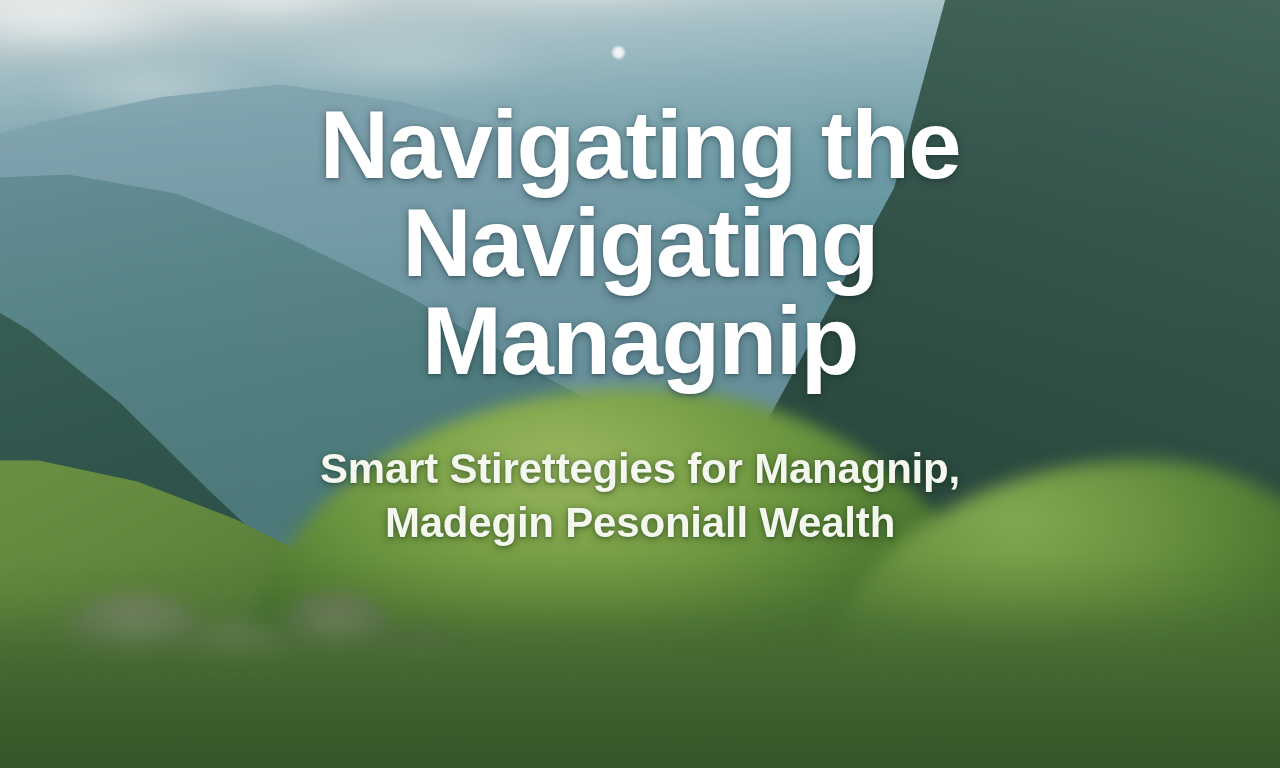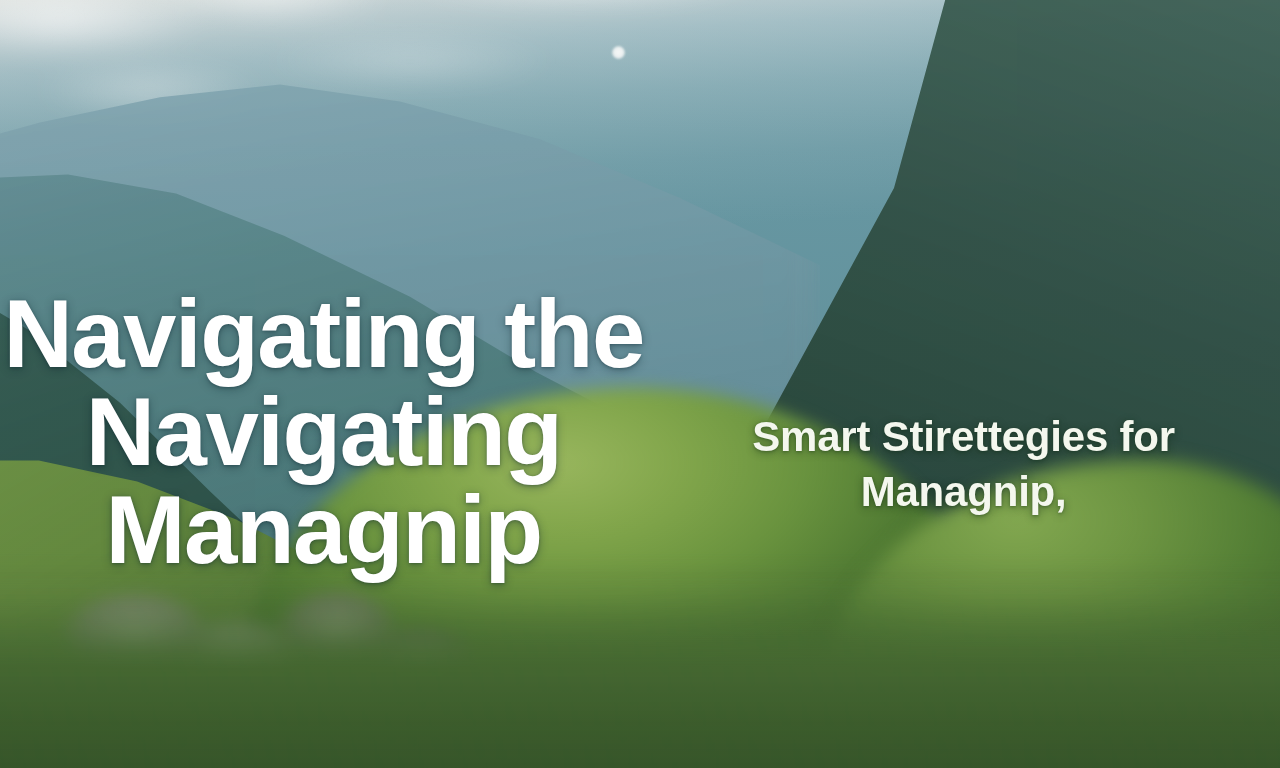--- a/index.html
+++ b/index.html
@@ -260,21 +260,21 @@
         rgba(12,34,30,0.10) 48%,
         rgba(10,28,16,0.10) 72%,
         rgba(10,24,14,0.06) 100%);
   }
 
   
   .content {
     position: absolute;
     inset: 0;
     display: flex;
-    flex-direction: row;
+    flex-direction: column;
     align-items: center;
     justify-content: flex-start;
     padding-top: 96px;
     text-align: center;
   }
 
   .headline {
     width: 900px;
     font-size: 96px;
     line-height: 1.02;
@@ -283,21 +283,21 @@
     color: #ffffff;
     text-shadow:
       0 2px 10px rgba(10,35,45,0.38),
       0 1px 3px rgba(10,35,45,0.30);
   }
 
   .headline .ln { display: block; }
 
   .subhead {
     width: 880px;
-    margin-top: 66px;
+    margin-top: 52px;
     font-size: 42px;
     line-height: 1.30;
     font-weight: 700;
     letter-spacing: -0.2px;
     color: #f4f7ee;
     text-shadow:
       0 2px 9px rgba(18,45,20,0.45),
       0 1px 3px rgba(18,45,20,0.35);
   }
 
@@ -329,17 +329,18 @@
   <div class="content">
 
     <h1 class="headline">
       <span class="ln">Navigating the</span>
       <span class="ln">Navigating</span>
       <span class="ln">Managnip</span>
     </h1>
 
     <p class="subhead">
       <span class="ln">Smart Stirettegies for Managnip,</span>
+      <span class="ln">Madegin Pesoniall Wealth</span>
     </p>
 
   </div>
 
 </div>
 
 </body></html>

